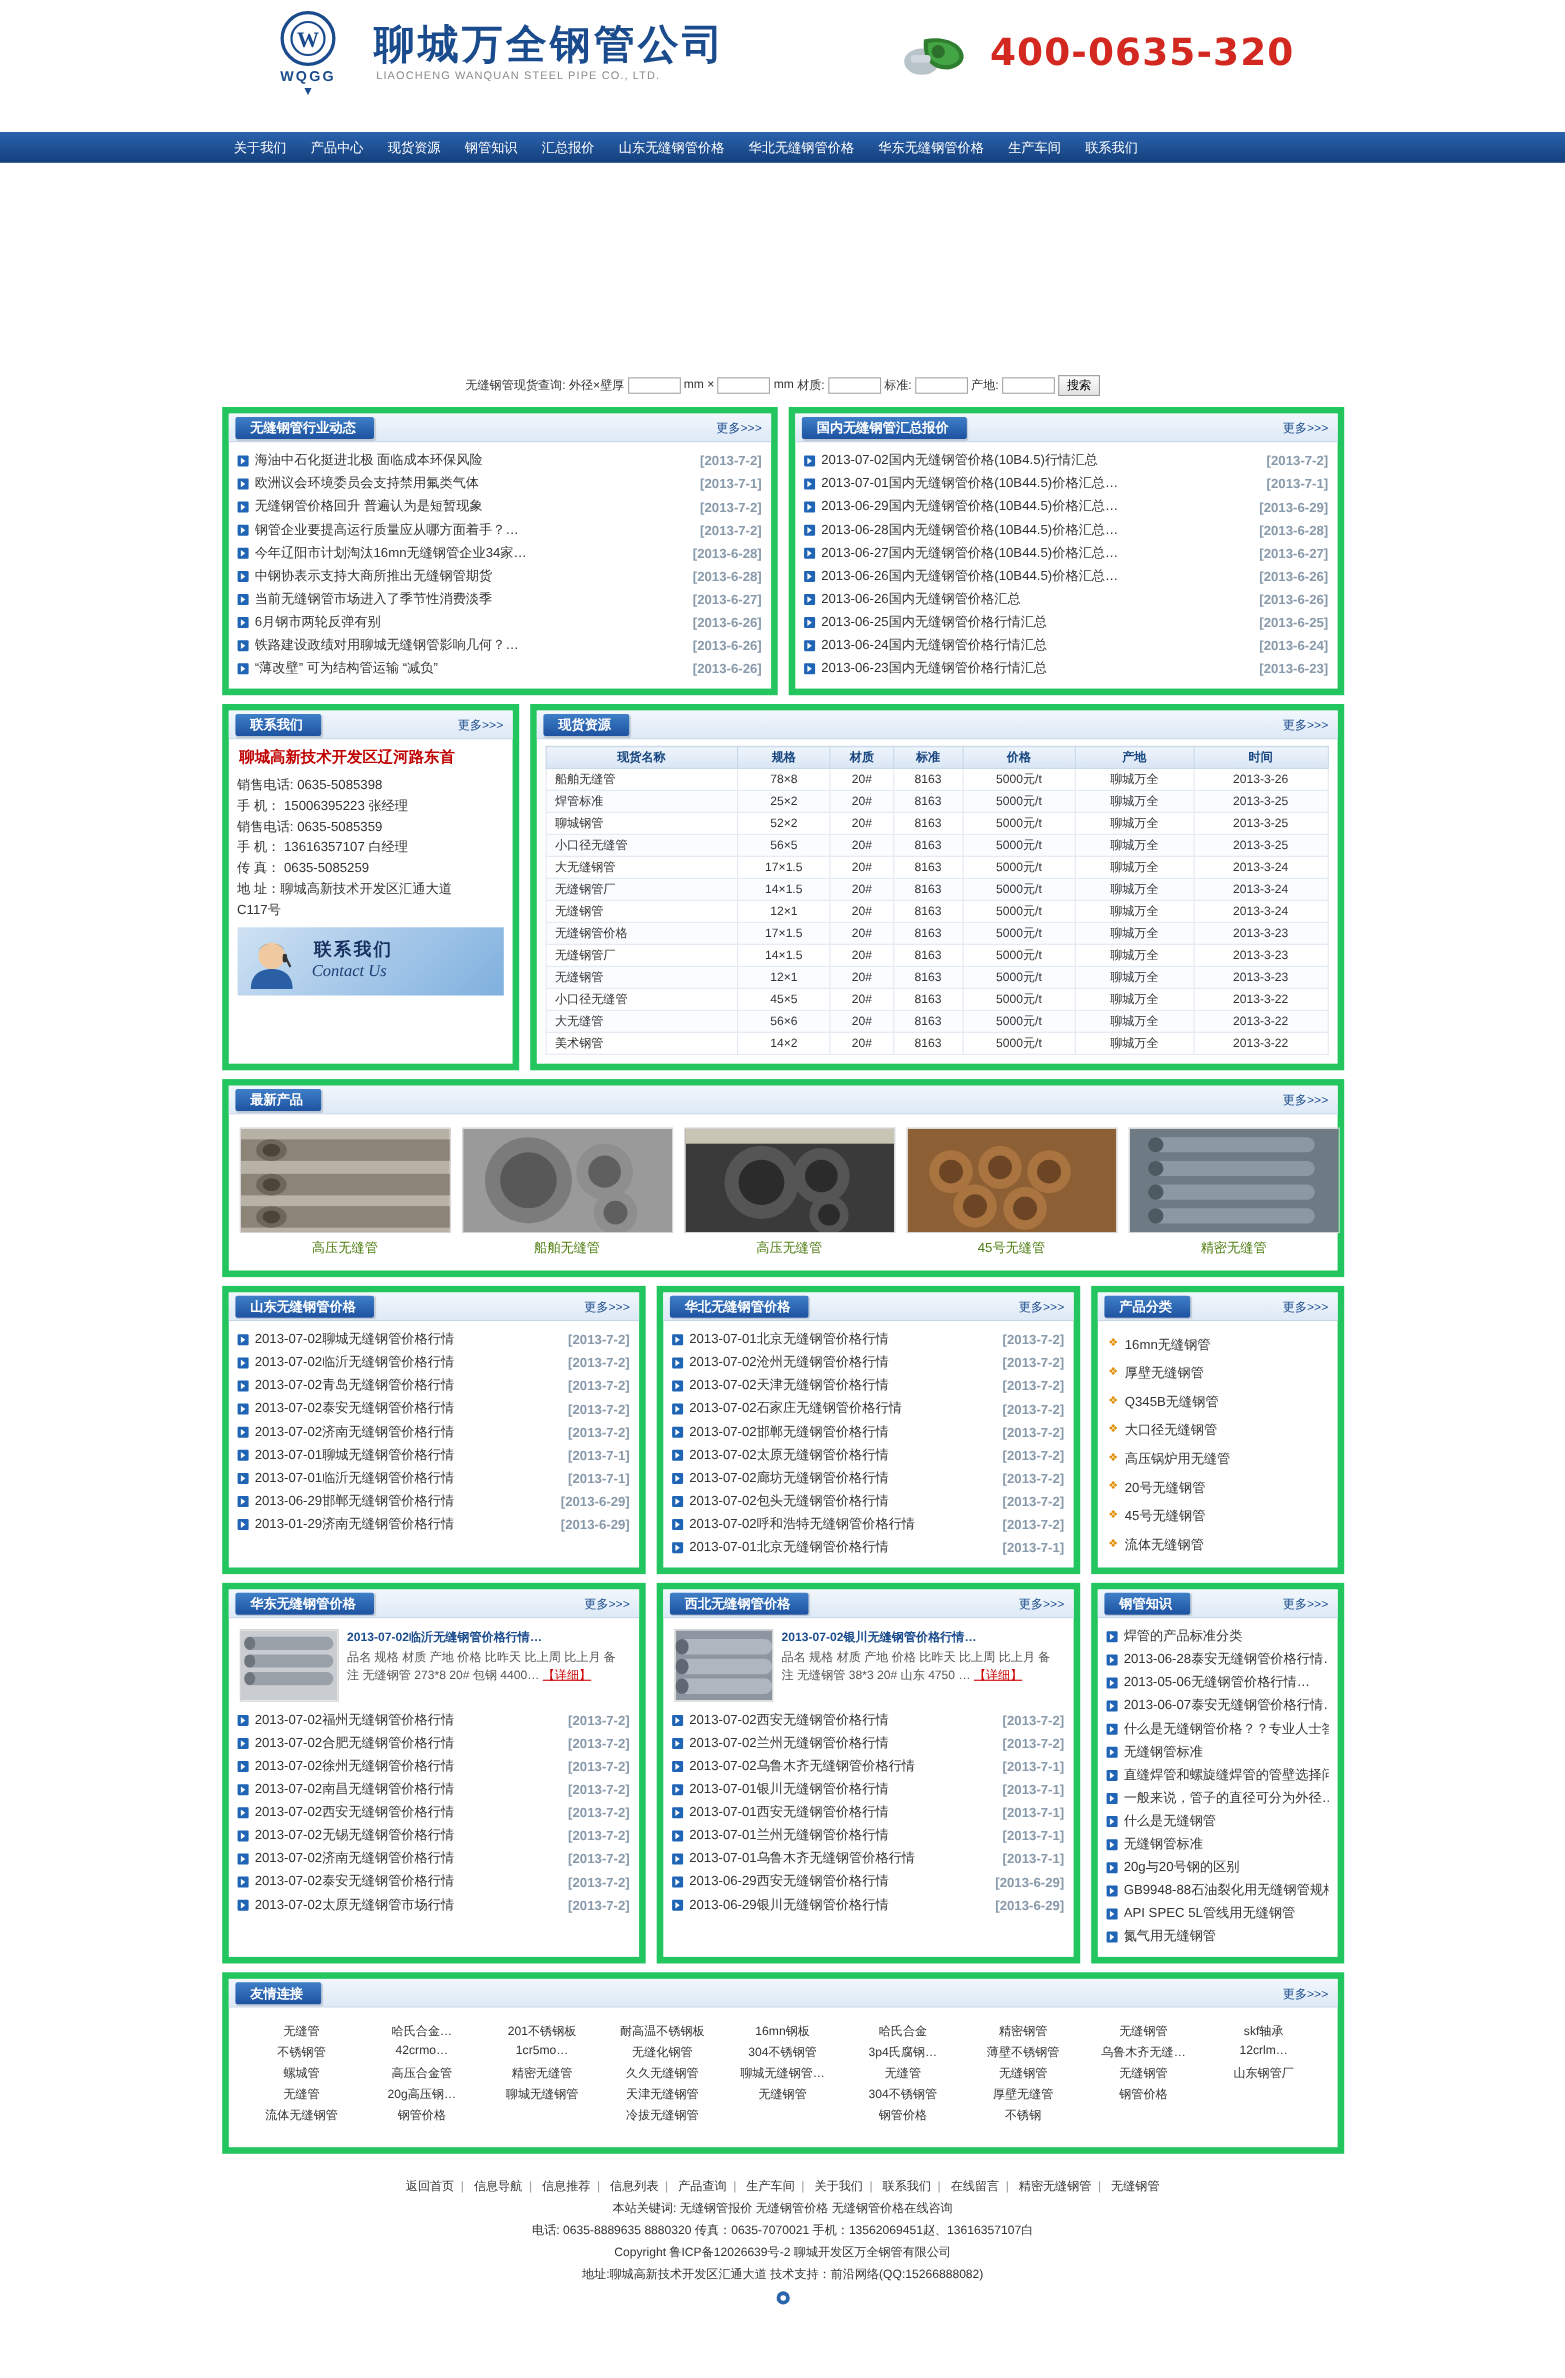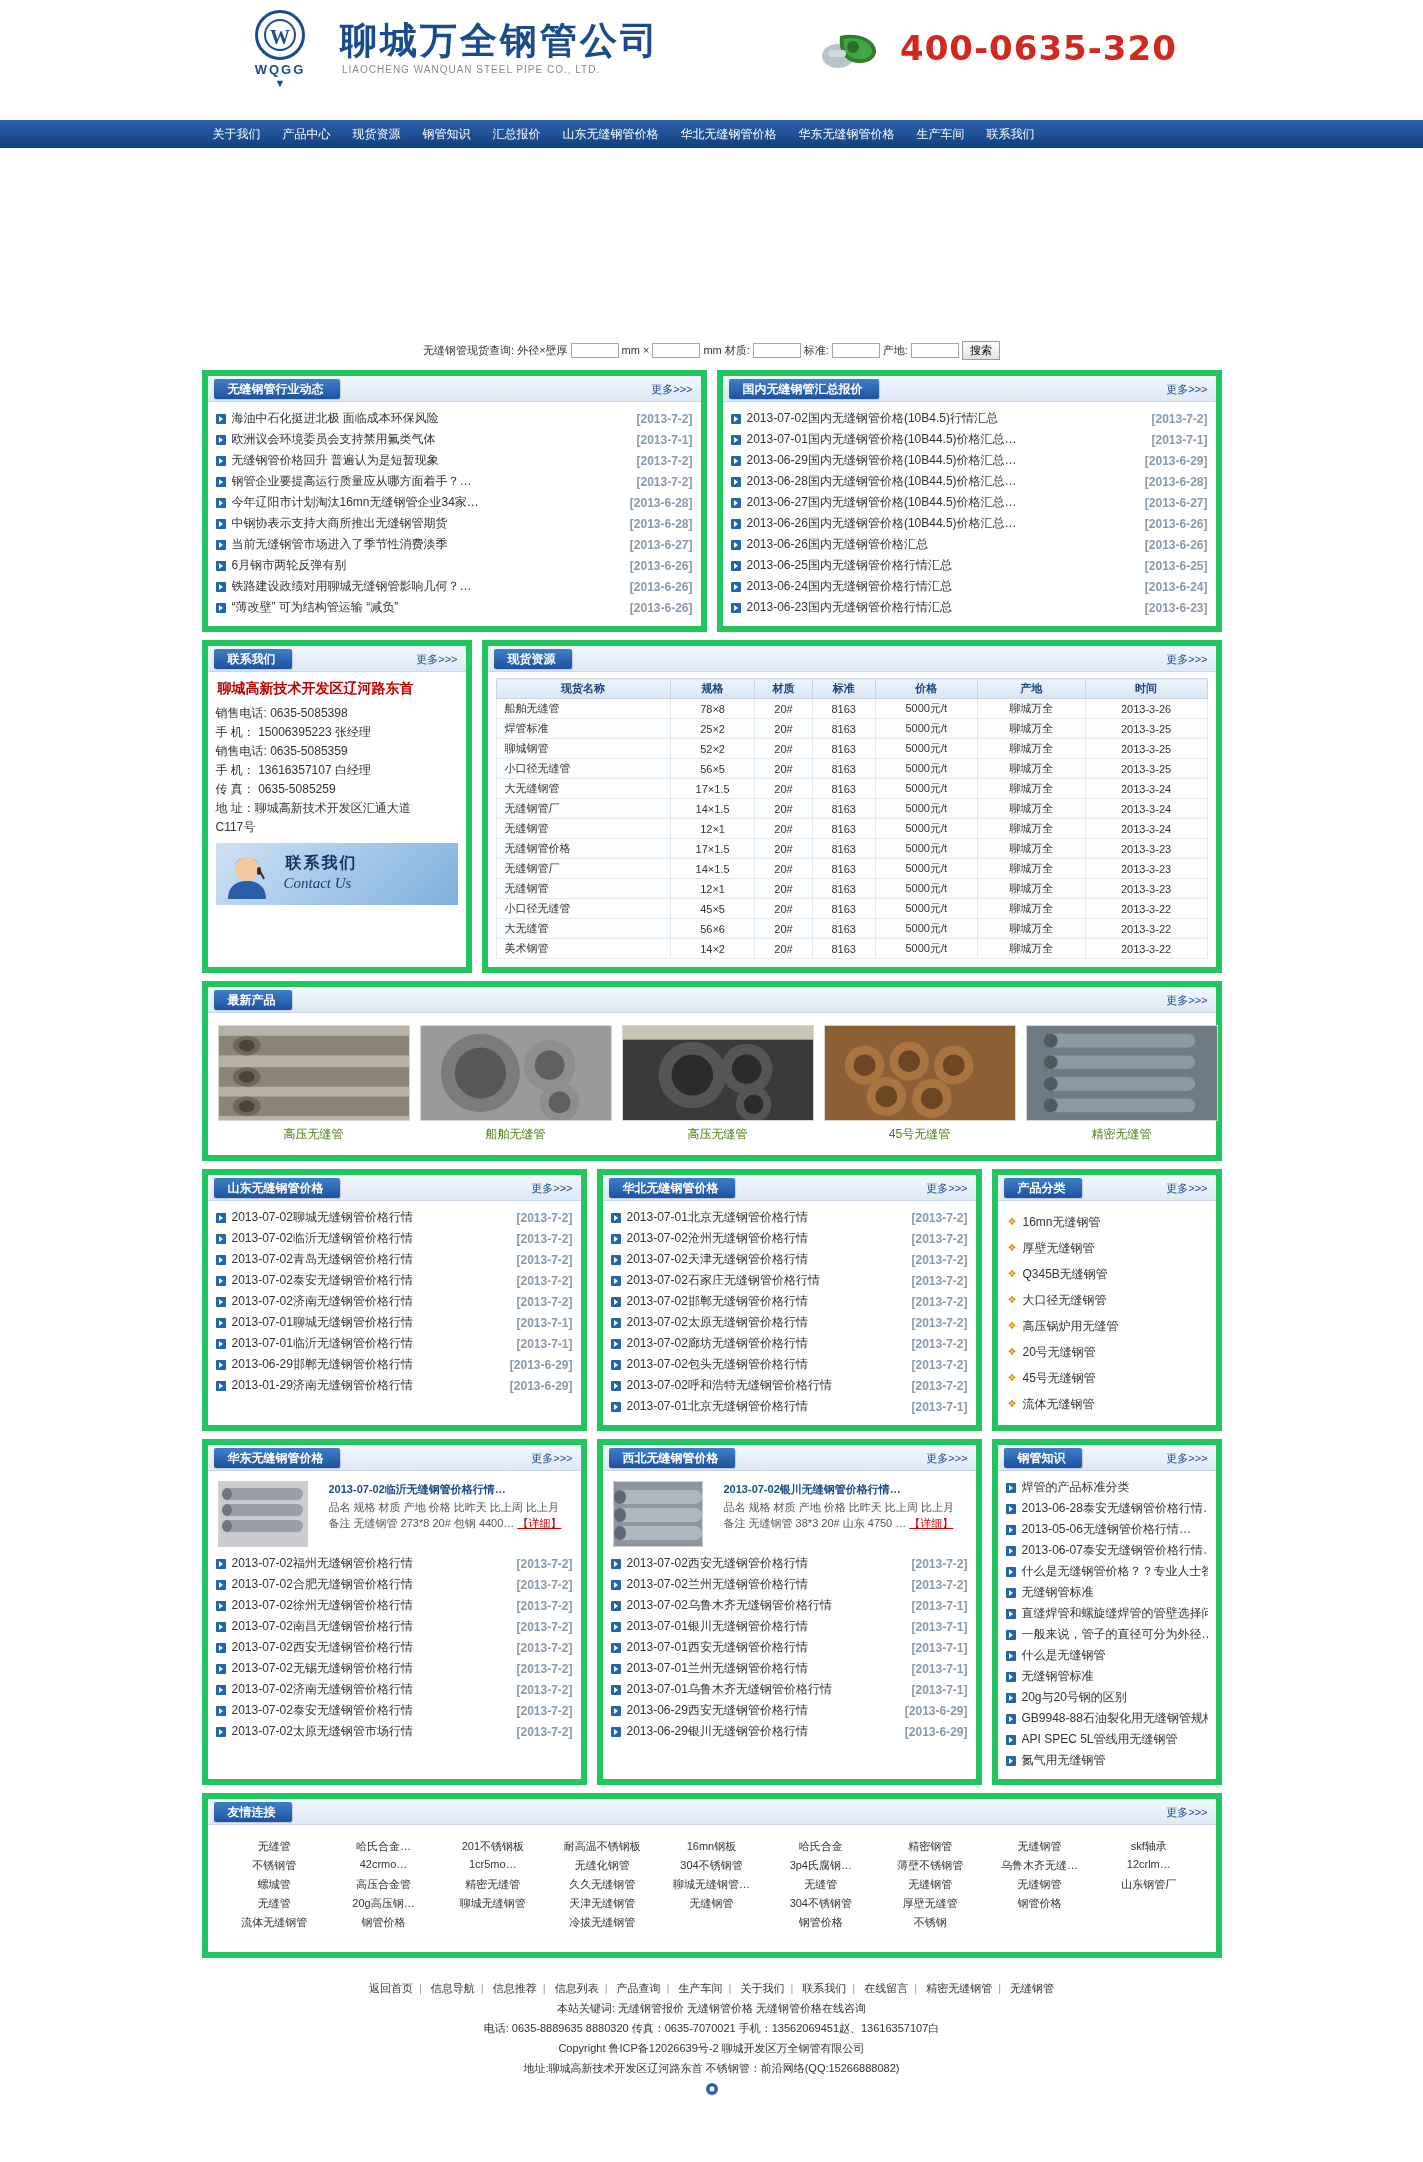--- a/index.html
+++ b/index.html
@@ -145,21 +145,21 @@
   table.grid tr:nth-child(even) td { background:#fafcfe; }
 
   
   .prod-strip { display:flex; gap:10px; padding:6px 2px 4px; }
   .prod { width:192px; }
   .prod .ph { width:192px; height:96px; border:1px solid #d4d4d4; overflow:hidden; position:relative; }
   .prod .cap { text-align:center; font-size:12px; color:#4d7c0f; margin-top:5px; }
   .pipe-img { position:absolute; left:0; top:0; width:100%; height:100%; }
 
   
-  .feat { display:flex; gap:21px; padding:4px 2px 6px; }
+  .feat { display:flex; gap:8px; padding:4px 2px 6px; }
   .feat .thumb { width:90px; height:66px; border:1px solid #d0d0d0; position:relative; overflow:hidden; flex:0 0 90px;}
   .feat .body { font-size:11px; color:#555; line-height:16px; }
   .feat .body .ttl { color:#1a4b8c; font-weight:bold; font-size:11px; margin-bottom:2px; display:block; text-decoration:none;}
   .feat .body .det { color:#c00; }
 
   
   ul.cats { list-style:none; margin:0; padding:2px 0 0 2px; }
   ul.cats li { height:26px; line-height:26px; font-size:12px; display:flex; align-items:center;}
   ul.cats li .cb { color:#e08c00; margin-right:6px; font-size:10px; }
   ul.cats li a { color:#333; text-decoration:none; }
@@ -1139,21 +1139,21 @@
       <a href="#">生产车间</a><span class="sep">|</span>
       <a href="#">关于我们</a><span class="sep">|</span>
       <a href="#">联系我们</a><span class="sep">|</span>
       <a href="#">在线留言</a><span class="sep">|</span>
       <a href="#">精密无缝钢管</a><span class="sep">|</span>
       <a href="#">无缝钢管</a>
     </div>
     <div>本站关键词: 无缝钢管报价  无缝钢管价格  无缝钢管价格在线咨询</div>
     <div>电话: 0635-8889635 8880320 传真：0635-7070021  手机：13562069451赵、13616357107白</div>
     <div>Copyright 鲁ICP备12026639号-2 聊城开发区万全钢管有限公司</div>
-    <div>地址:聊城高新技术开发区辽河路东首  不锈钢管：前沿网络(QQ:15266888082)</div>
+    <div>地址:聊城高新技术开发区汇通大道  技术支持：前沿网络(QQ:15266888082)</div>
     <div style="margin-top:4px">
       <svg width="14" height="14" viewBox="0 0 14 14">
           <circle cx="7" cy="7" r="6" fill="#2b66ad"></circle>
           <circle cx="7" cy="7" r="2.5" fill="#fff"></circle>
         </svg>
     </div>
   </div>
 
 </div>
 

